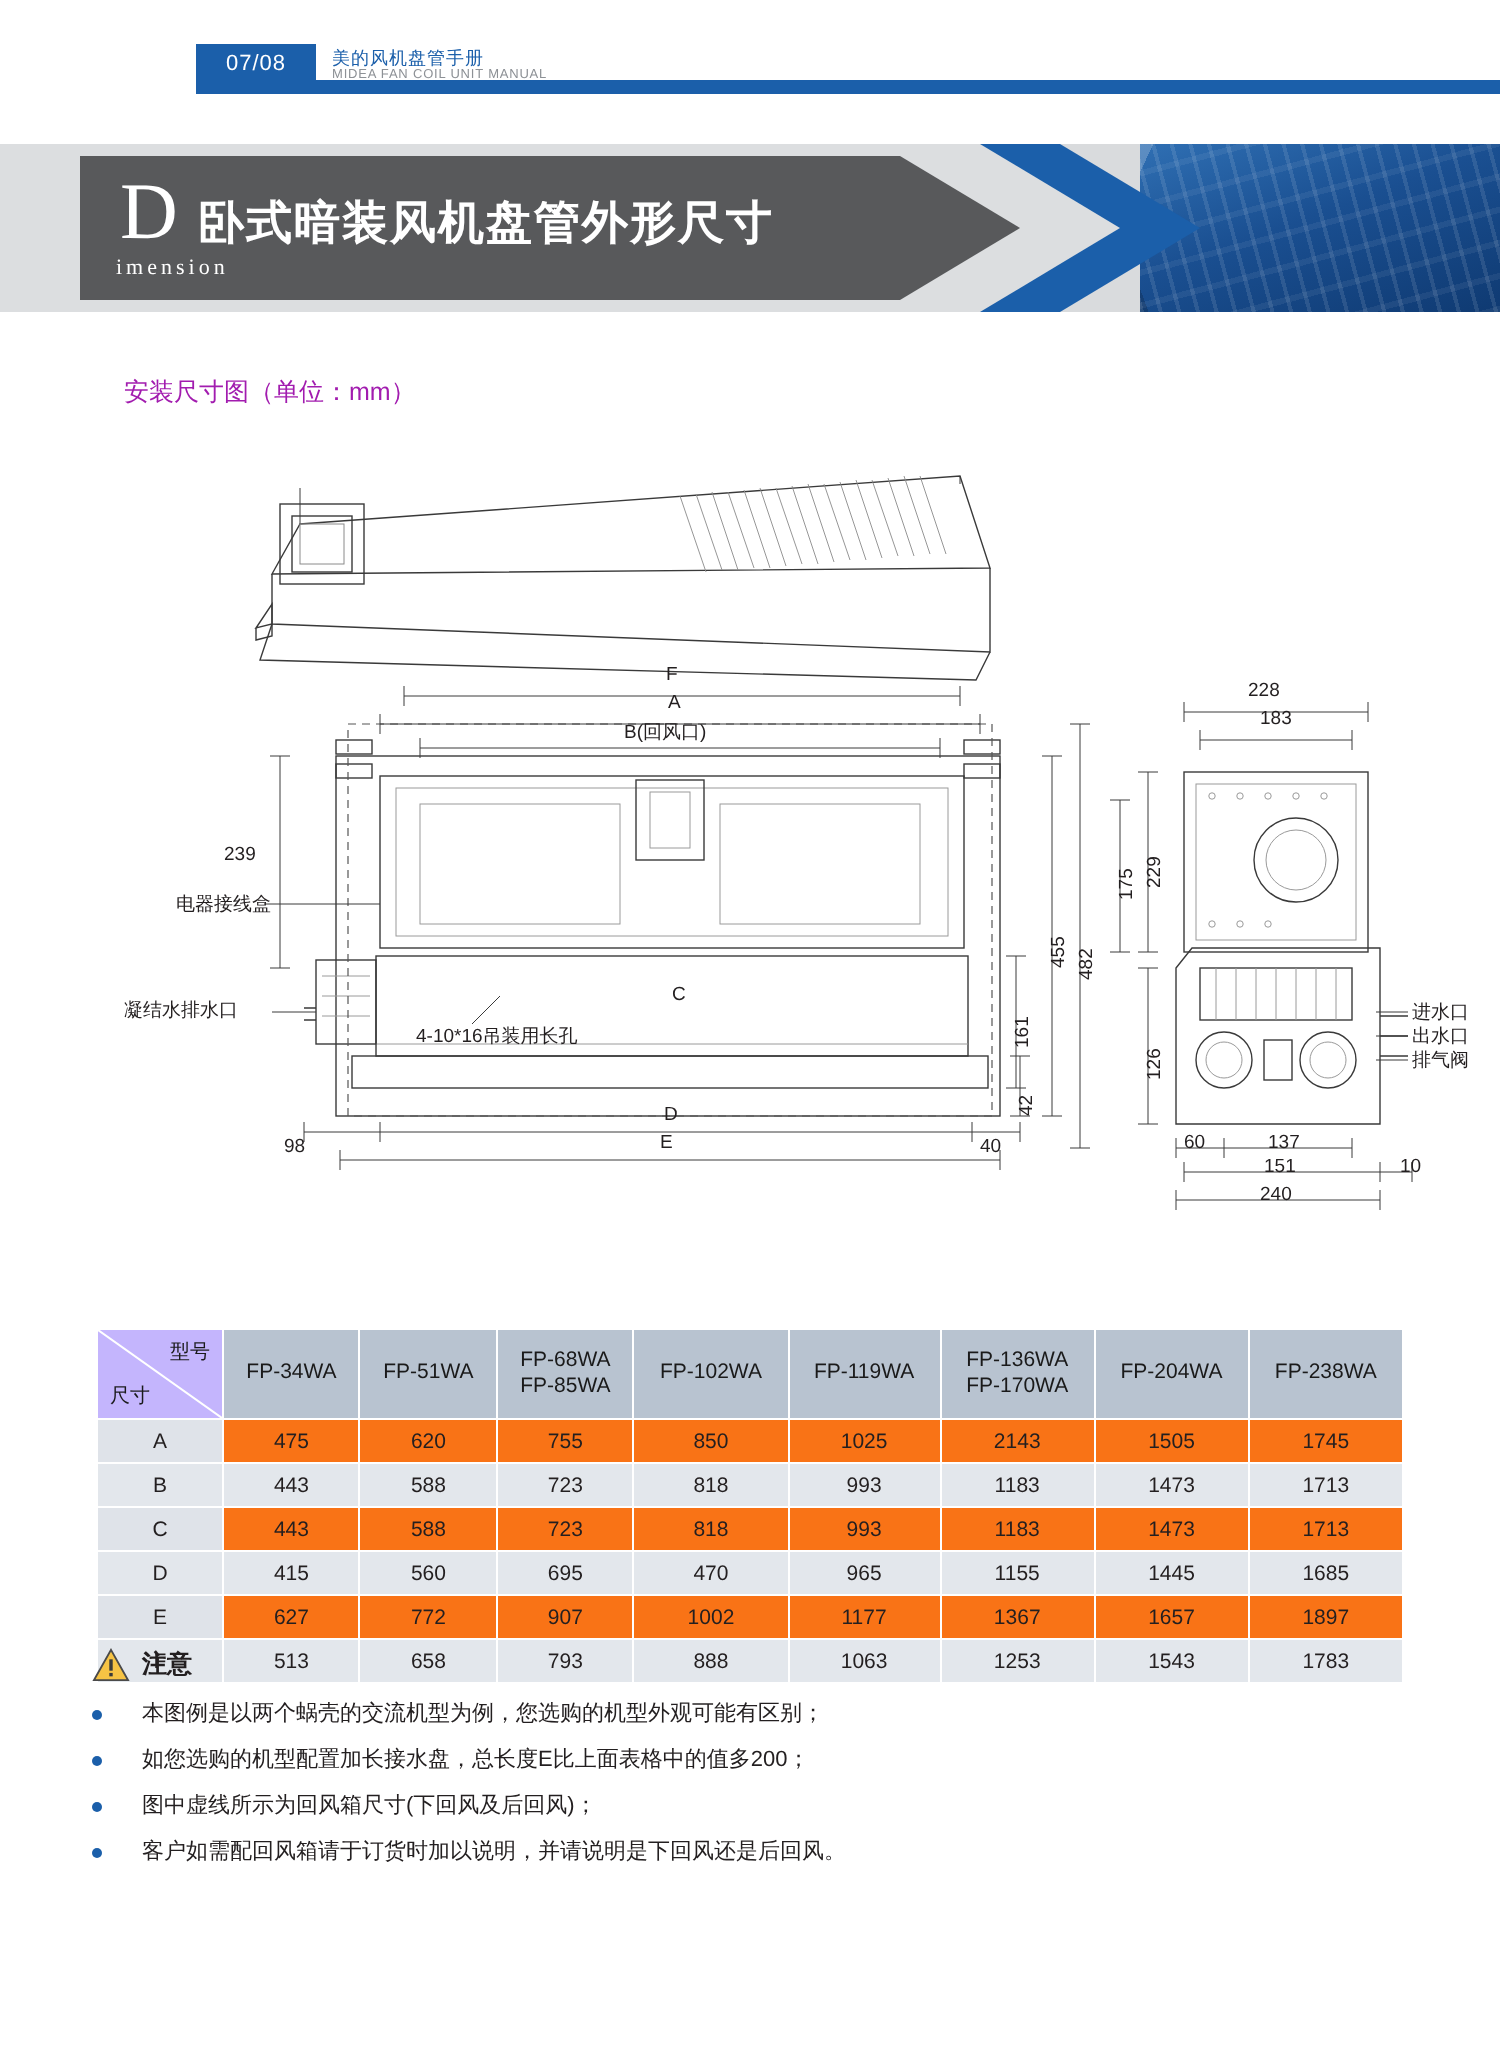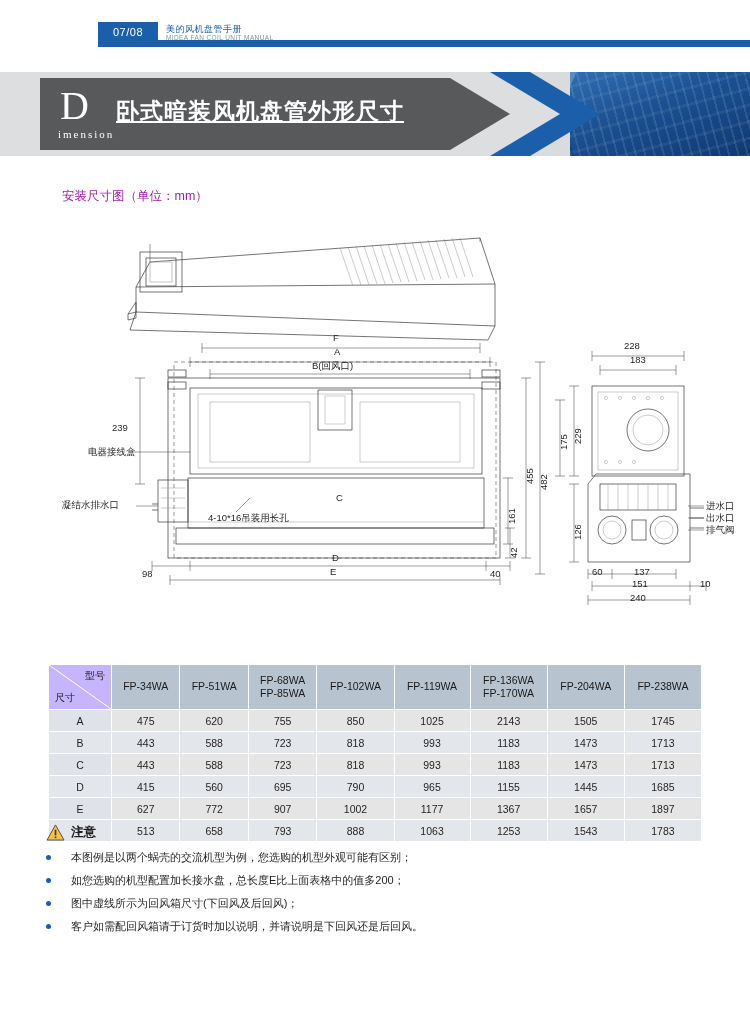--- a/index.html
+++ b/index.html
@@ -77,22 +77,22 @@
     position:absolute;left:60px;top:14px;
     font-family:"Liberation Serif", serif;
     font-size:40px;color:#ffffff;line-height:40px;
   }
   .banner-sub{
     position:absolute;left:58px;top:56px;
     font-family:"Liberation Serif", serif;
     font-size:11px;color:#ffffff;letter-spacing:2px;
   }
   .banner-cn{
-    position:absolute;left:116px;top:24px;
-    font-size:23px;color:#ffffff;font-weight:bold;letter-spacing:1px;text-decoration:underline;
+    position:absolute;left:99px;top:24px;
+    font-size:23px;color:#ffffff;font-weight:bold;letter-spacing:1px;
   }
 
   
   .sec-caption{
     position:absolute;left:62px;top:188px;font-size:12.5px;color:#a21caf;
   }
 
   
   .drawing{
     position:absolute;left:40px;top:222px;width:670px;height:400px;
@@ -123,21 +123,21 @@
     font-size:10.5px;
   }
   thead th.corner{
     width:62px;position:relative;background:#c4b5fd;padding:0;
   }
   .corner-line{
     position:absolute;left:0;top:0;width:100%;height:100%;
   }
   .corner-model{position:absolute;right:6px;top:4px;font-size:10px;}
   .corner-dim{position:absolute;left:6px;bottom:4px;font-size:10px;}
-  tbody td{background:#e5e5e5;}
+  tbody td{background:#f97316;}
   tbody tr:nth-child(even) td{background:#e3e7ec;}
   tbody td.rowhead{background:#dfe3e9;font-weight:normal;width:62px;}
   .two-line{line-height:1.25;}
 
   
   .notes{
     position:absolute;left:46px;top:824px;width:660px;
   }
   .notes-head{
     display:flex;align-items:center;gap:6px;margin-bottom:9px;
@@ -434,21 +434,21 @@
         <td>993</td>
         <td>1183</td>
         <td>1473</td>
         <td>1713</td>
       </tr>
       <tr>
         <td class="rowhead">D</td>
         <td>415</td>
         <td>560</td>
         <td>695</td>
-        <td>790</td>
+        <td>470</td>
         <td>965</td>
         <td>1155</td>
         <td>1445</td>
         <td>1685</td>
       </tr>
       <tr>
         <td class="rowhead">E</td>
         <td>627</td>
         <td>772</td>
         <td>907</td>

